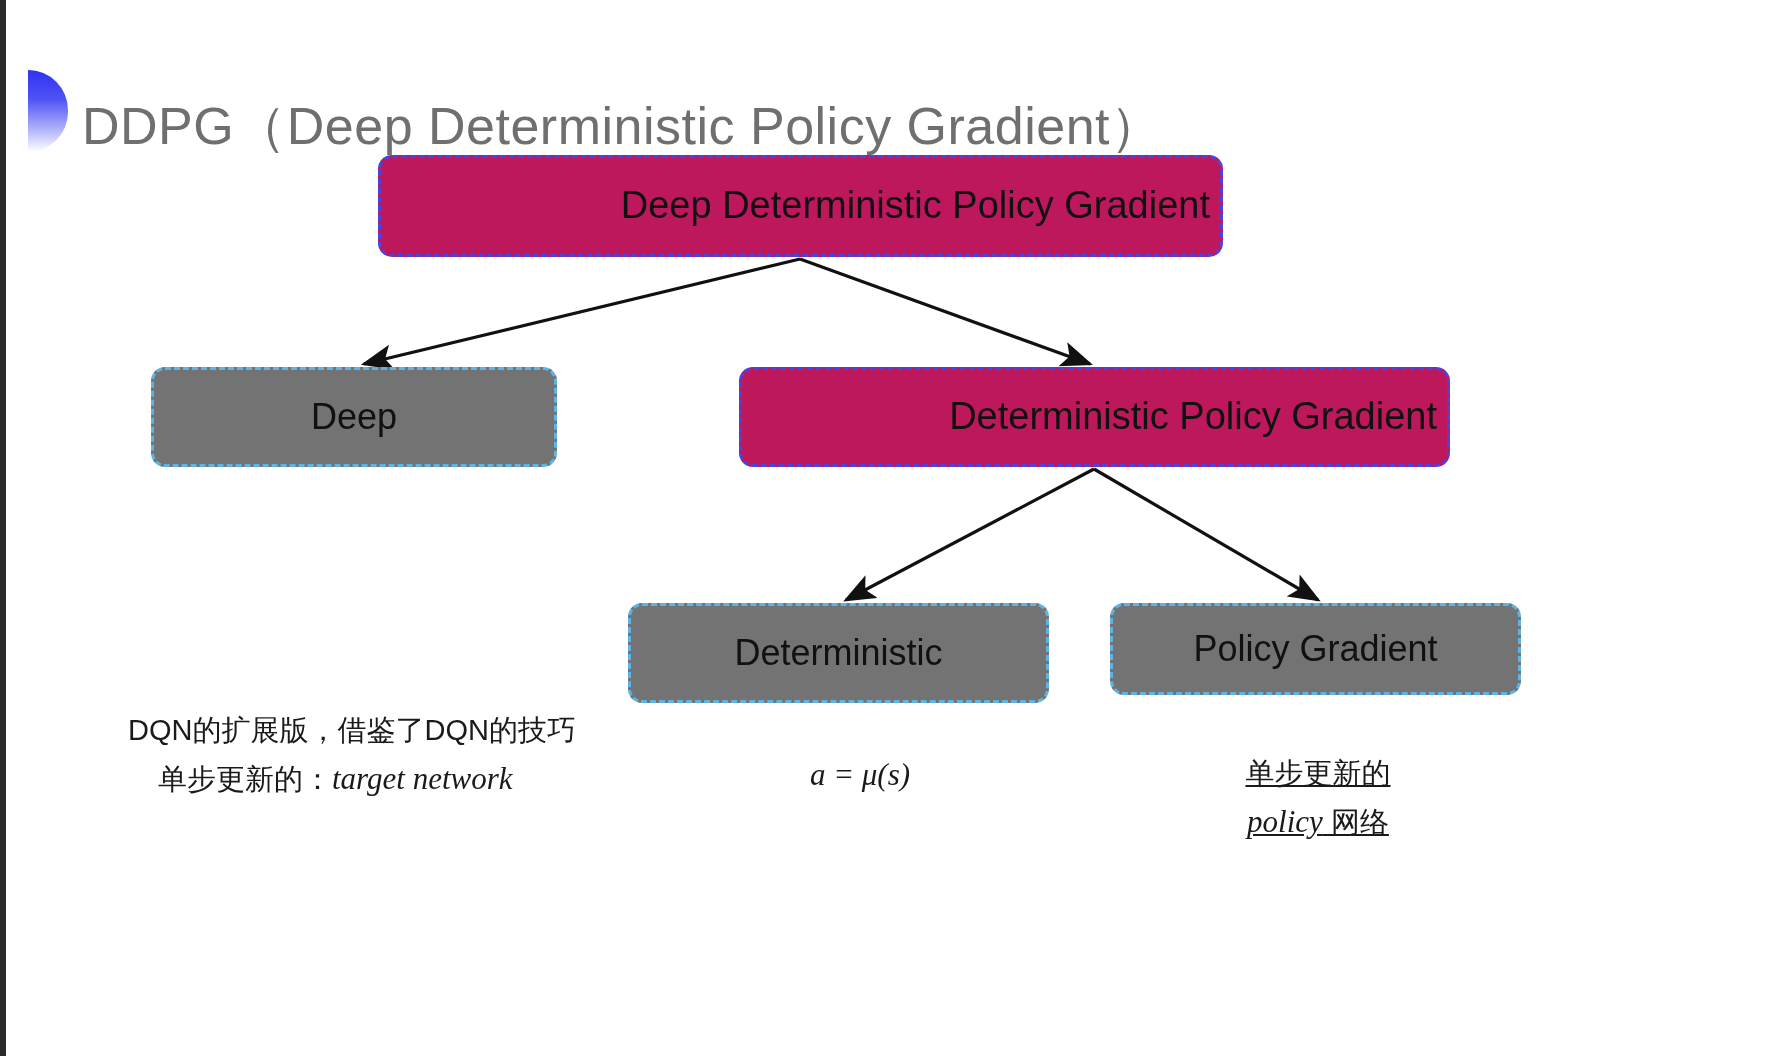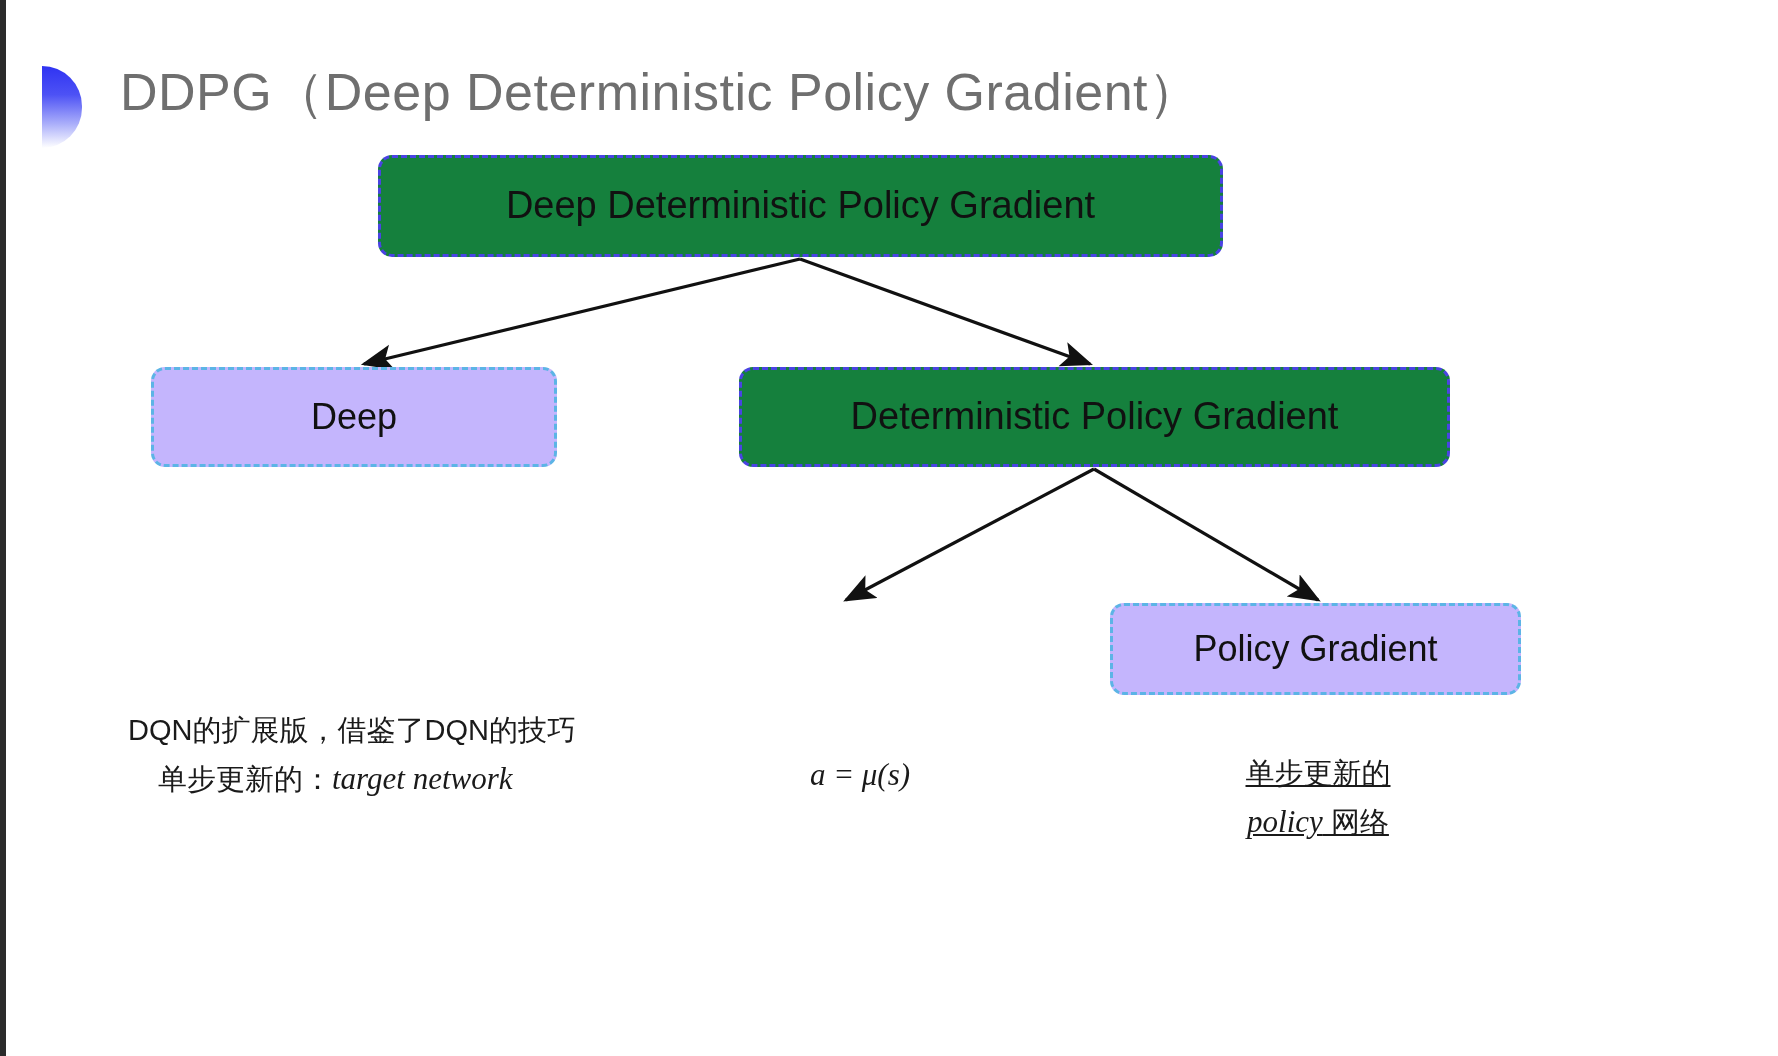--- a/index.html
+++ b/index.html
@@ -30,26 +30,25 @@
   .edge-strip.right {
     left: auto;
     right: 0;
     width: 4px;
     background: #ffffff;
   }
 
   
   .title-row {
     position: absolute;
-    left: 42px;
+    left: 28px;
     top: 66px;
     display: flex;
-    align-items: flex-start;
+    align-items: flex-end;
     height: 86px;
-    gap: 24px;
   }
   .title-bullet {
     width: 40px;
     height: 82px;
     border-radius: 0 82px 82px 0;
     background: linear-gradient(to bottom, #2f33f2 0%, #4d52f5 35%, #a9adfa 70%, #ffffff 100%);
     flex: none;
   }
   .title-text {
     margin-left: 14px;
@@ -67,25 +66,26 @@
     box-sizing: border-box;
     display: flex;
     align-items: center;
     justify-content: center;
     border-radius: 14px;
     text-align: center;
     color: #111111;
     line-height: 1.1;
   }
   .node.purple {
-    background: #15803d;
+    background: #be185d;
     border: 3px dashed #4a43e3;
+    justify-content: flex-end;
   }
   .node.blue {
-    background: #c4b5fd;
+    background: #737373;
     border: 3px dashed #5cb4e6;
   }
   .node-label {
     font-size: 36px;
     font-weight: 400;
     padding: 0 10px;
   }
   #node-root      { left: 378px;  top: 155px; width: 845px; height: 102px; }
   #node-deep      { left: 151px;  top: 367px; width: 406px; height: 100px; }
   #node-dpg       { left: 739px;  top: 367px; width: 711px; height: 100px; }
@@ -158,20 +158,23 @@
   </div>
 
   <div class="node blue" id="node-deep">
     <span class="node-label">Deep</span>
   </div>
 
   <div class="node purple" id="node-dpg">
     <span class="node-label">Deterministic Policy Gradient</span>
   </div>
 
+  <div class="node blue" id="node-det">
+    <span class="node-label">Deterministic</span>
+  </div>
 
   <div class="node blue" id="node-pg">
     <span class="node-label">Policy Gradient</span>
   </div>
 
   <div class="annotation" id="ann-left">
     <span class="line">DQN的扩展版，借鉴了DQN的技巧</span>
     <span class="line indent"><span>单步更新的：</span><span class="math">target network</span></span>
   </div>
 

